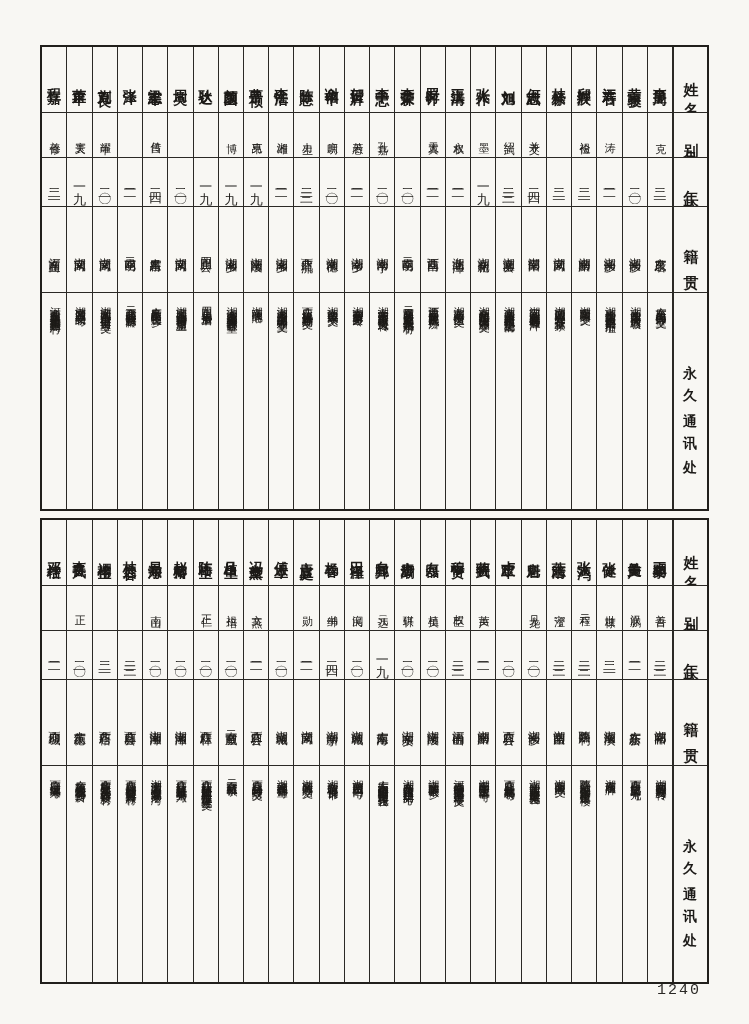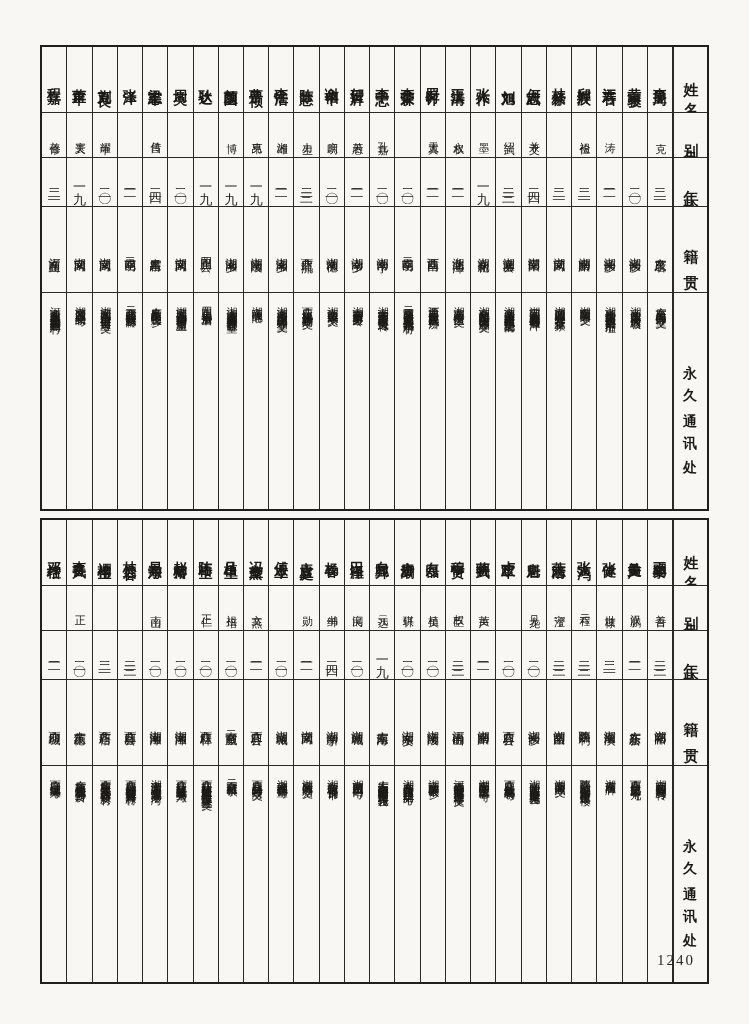--- a/index.html
+++ b/index.html
@@ -53,22 +53,22 @@
 
   .col.header .v { font-weight:bold; font-size:15px; line-height:1; }
   .col.header .name .v    { letter-spacing:20px; margin-bottom:-20px; }
   .col.header .alias .v   { letter-spacing:8px;  margin-bottom:-8px; }
   .col.header .age .v     { letter-spacing:9px;  margin-bottom:-9px; }
   .col.header .native .v  { letter-spacing:26px; margin-bottom:-26px; }
   .col.header .address .v { letter-spacing:24px; margin-bottom:-24px; font-size:14px; }
   .col.header .cell.address { align-items:center; padding-top:0; }
 
   .page-number {
-    position:absolute; top:952px; left:657px;
-    font-family:Liberation Serif, serif;
+    position:absolute; top:982px; left:657px;
+    font-family:Liberation Mono, monospace;
     font-size:15px; letter-spacing:2px; color:#2a2825;
   }
 </style>
 </head>
 <body>
 
 <div class="page">
   <div class="roster" id="table-top">
       <div class="col header">
         <div class="cell name">

